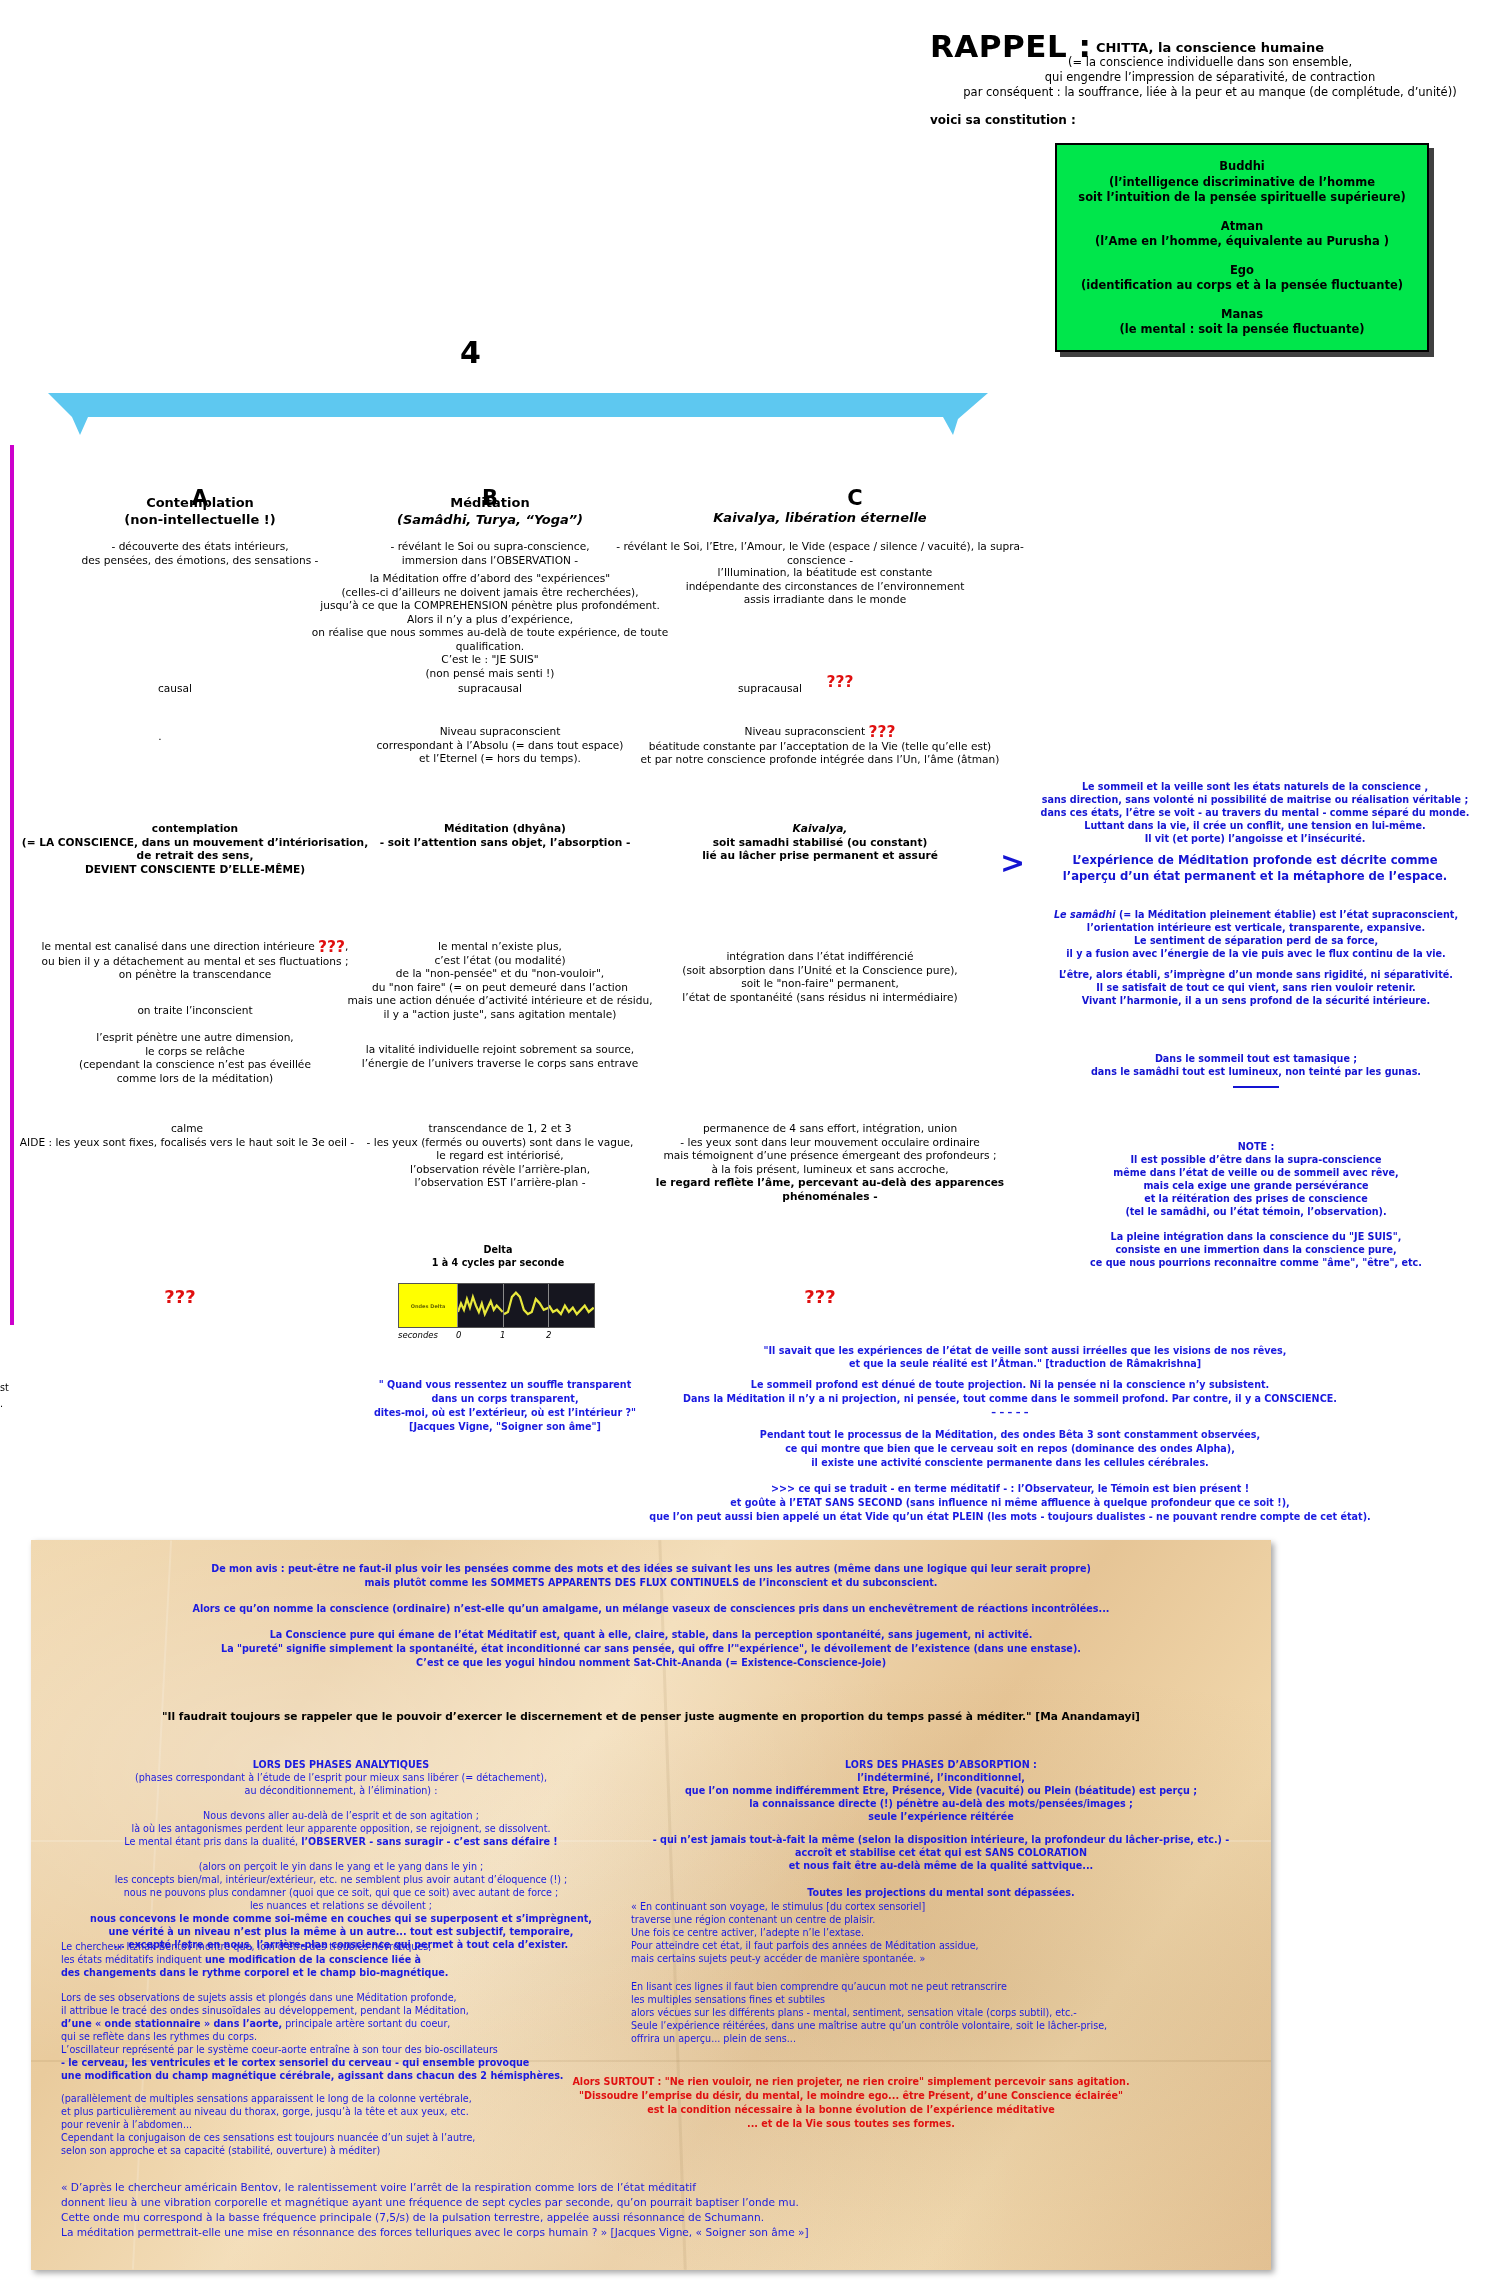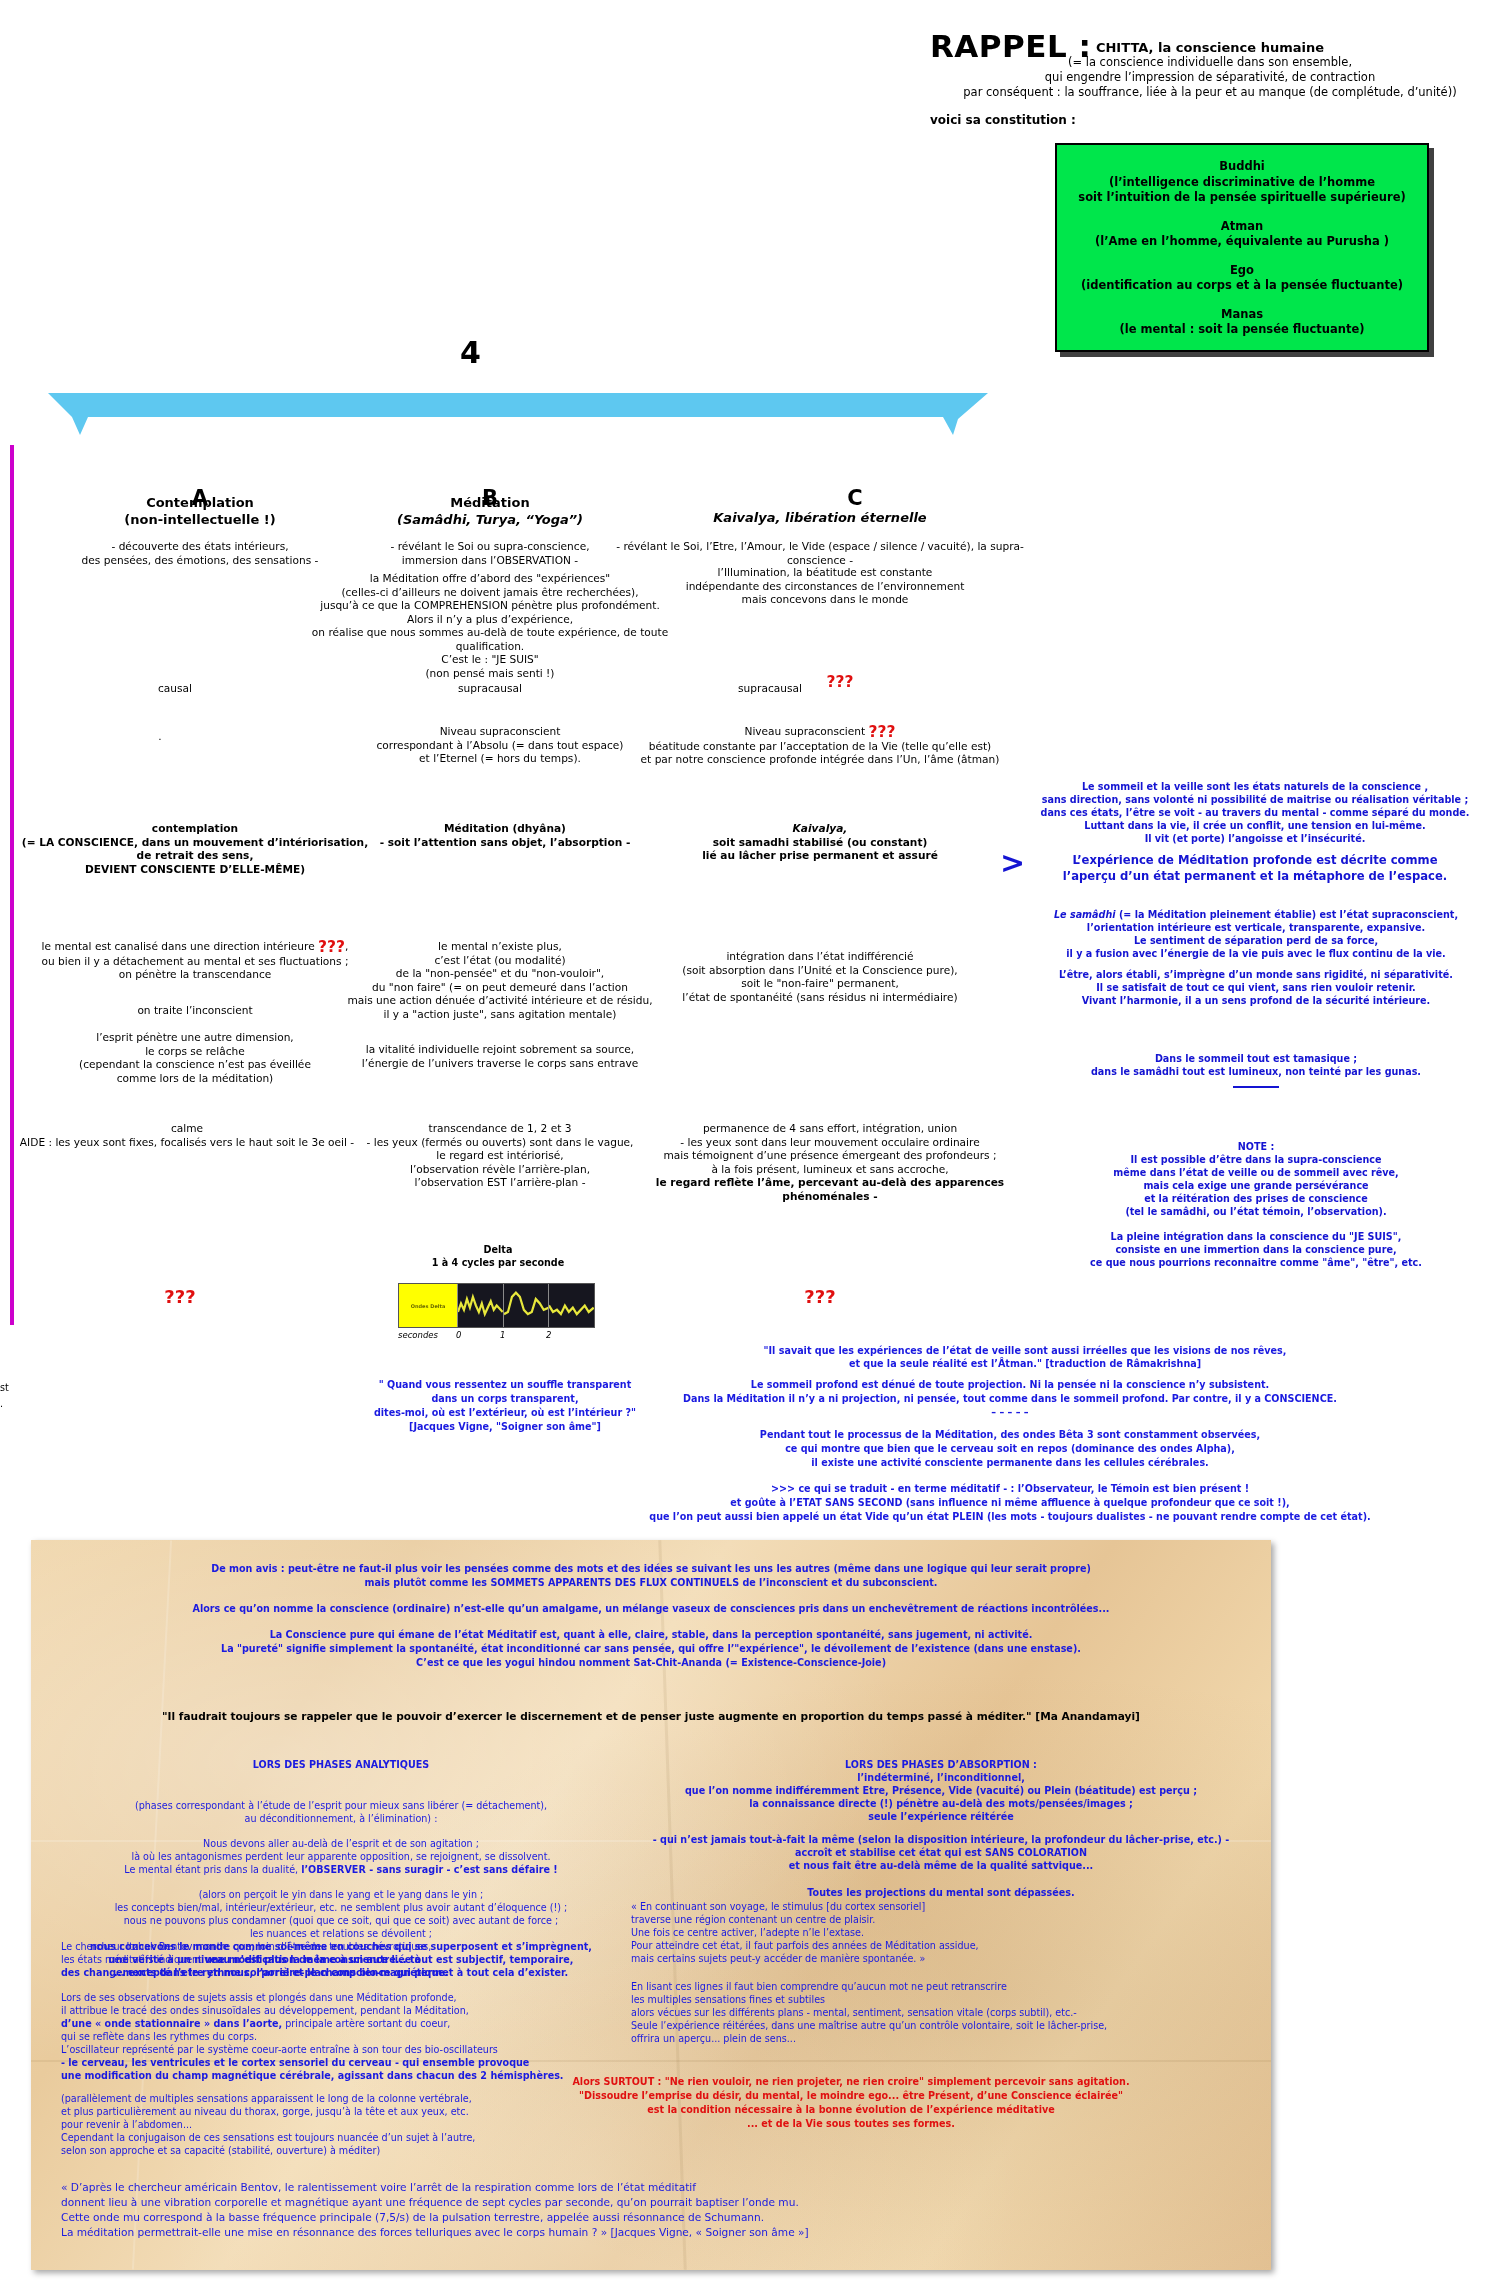--- a/index.html
+++ b/index.html
@@ -147,21 +147,21 @@
   <div>jusqu’à ce que la COMPREHENSION pénètre plus profondément.</div>
   <div>Alors il n’y a plus d’expérience,</div>
   <div>on réalise que nous sommes au-delà de toute expérience, de toute qualification.</div>
   <div>C’est le : "JE SUIS"</div>
   <div>(non pensé mais senti !)</div>
 </div>
 
 <div class="tb s11" style="left:630px;top:566px;width:390px;line-height:13.5px;">
   <div>l’Illumination, la béatitude est constante</div>
   <div>indépendante des circonstances de l’environnement</div>
-  <div>mais concevons dans le monde</div>
+  <div>assis irradiante dans le monde</div>
 </div>
 
 <div class="tb s11" style="left:120px;top:682px;width:110px;">causal</div>
 <div class="tb s11" style="left:420px;top:682px;width:140px;">supracausal</div>
 <div class="tb s11" style="left:690px;top:682px;width:160px;">supracausal</div>
 <div class="tb s15 b red" style="left:810px;top:672px;width:60px;">???</div>
 
 <div class="tb s11" style="left:130px;top:730px;width:60px;">.</div>
 
 <div class="tb s11" style="left:330px;top:725px;width:340px;line-height:13.5px;">
@@ -370,21 +370,21 @@
     <div style="height:12px;"></div>
     <div>La Conscience pure qui émane de l’état Méditatif est, quant à elle, claire, stable, dans la perception spontanéité, sans jugement, ni activité.</div>
     <div>La "pureté" signifie simplement la spontanéité, état inconditionné car sans pensée, qui offre l’"expérience", le dévoilement de l’existence (dans une enstase).</div>
     <div>C’est ce que les yogui hindou nomment Sat-Chit-Ananda (= Existence-Conscience-Joie)</div>
   </div>
 
   <div class="tb b s11" style="left:20px;top:170px;width:1200px;color:#000;">"Il faudrait toujours se rappeler que le pouvoir d’exercer le discernement et de penser juste augmente en proportion du temps passé à méditer." [Ma Anandamayi]</div>
 
   <div class="tb b s10 dblue" style="left:30px;top:218px;width:560px;line-height:13px;">
     <div>LORS DES PHASES ANALYTIQUES</div>
-    <div style="font-weight:normal;margin-top:28px;">(phases correspondant à l’étude de l’esprit pour mieux sans libérer (= détachement),</div>
+    <div style="font-weight:normal;">(phases correspondant à l’étude de l’esprit pour mieux sans libérer (= détachement),</div>
     <div style="font-weight:normal;">au déconditionnement, à l’élimination) :</div>
     <div style="height:12px;"></div>
     <div style="font-weight:normal;">Nous devons aller au-delà de l’esprit et de son agitation ;</div>
     <div style="font-weight:normal;">là où les antagonismes perdent leur apparente opposition, se rejoignent, se dissolvent.</div>
     <div><span style="font-weight:normal;">Le mental étant pris dans la dualité, </span><span>l’OBSERVER - sans suragir - c’est sans défaire !</span></div>
     <div style="height:12px;"></div>
     <div style="font-weight:normal;text-align:center;">(alors on perçoit le yin dans le yang et le yang dans le yin ;</div>
     <div style="font-weight:normal;">les concepts bien/mal, intérieur/extérieur, etc. ne semblent plus avoir autant d’éloquence (!) ;</div>
     <div style="font-weight:normal;">nous ne pouvons plus condamner (quoi que ce soit, qui que ce soit) avec autant de force ;</div>
     <div style="font-weight:normal;">les nuances et relations se dévoilent ;</div>

